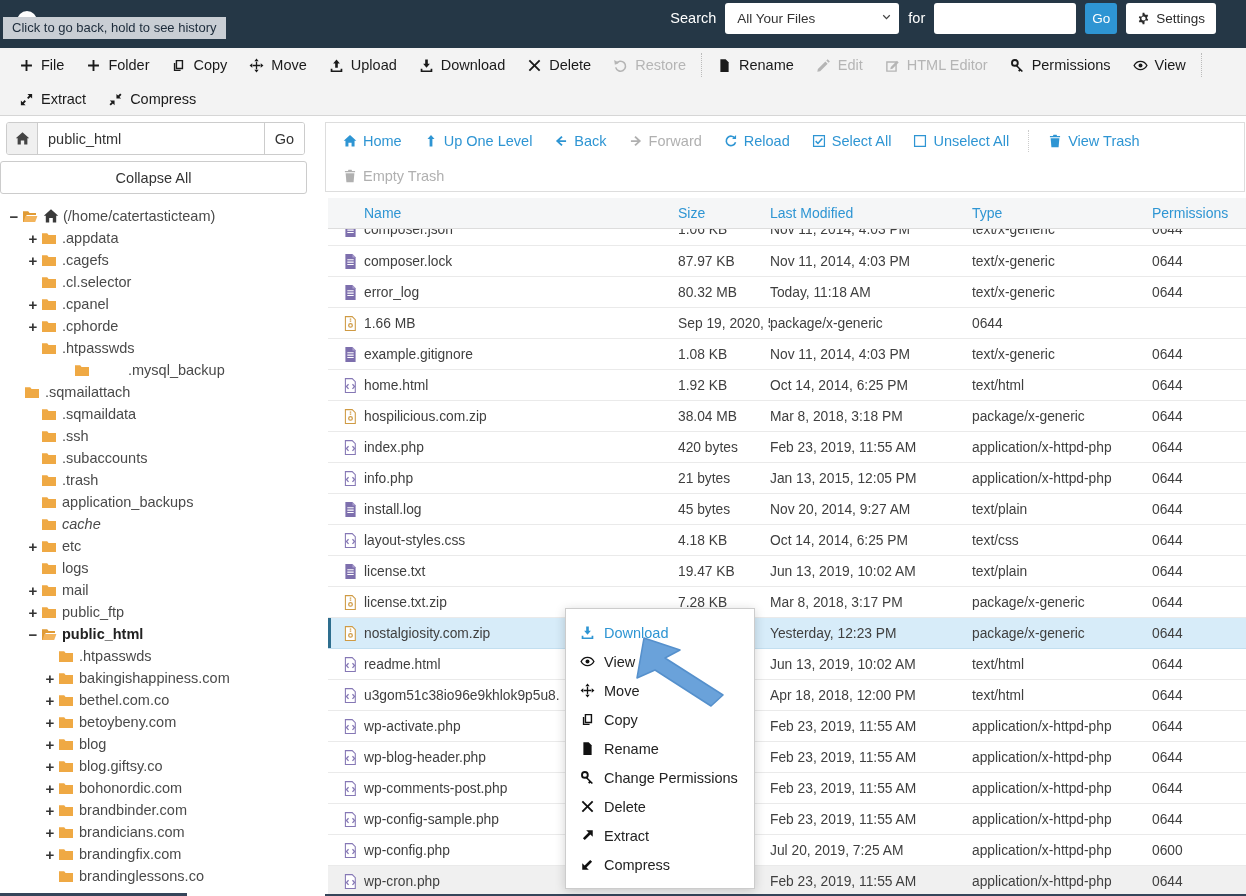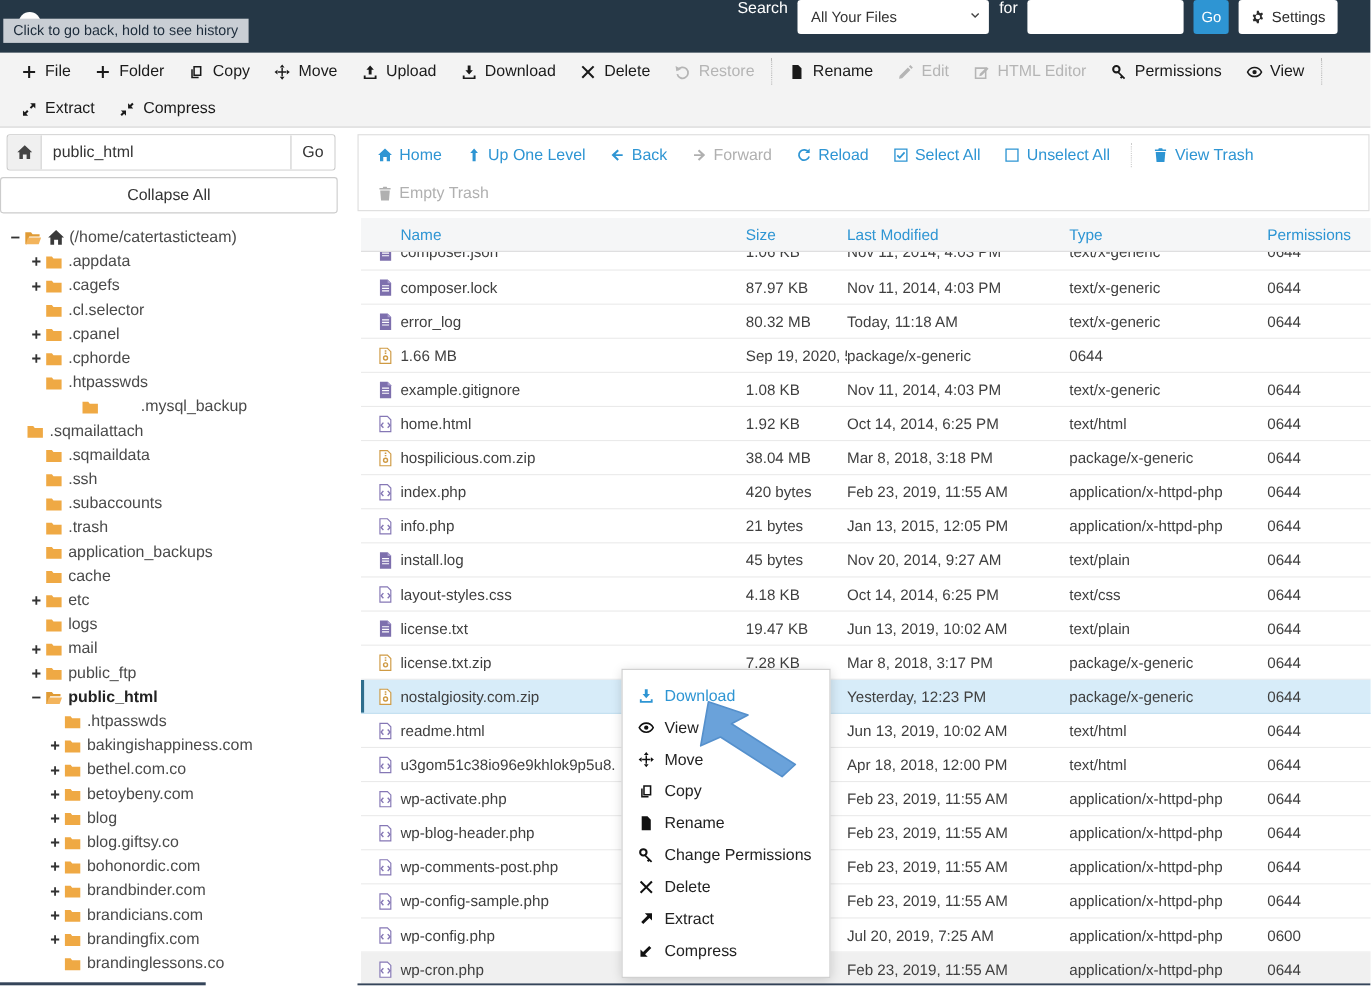--- a/index.html
+++ b/index.html
@@ -7,21 +7,21 @@
   body { position:relative; overflow:hidden; background:#fff;
          font-family:"Liberation Sans", sans-serif; color:#333; }
   .icon { display:inline-flex; align-items:center; justify-content:center; }
   .icon svg { width:15px; height:15px; fill:currentColor; }
 
   
   .topbar { position:absolute; left:0; top:0; width:1246px; height:48px; background:#253746; }
   .logo { position:absolute; left:17px; top:11px; width:20px; height:20px; border-radius:50%; background:#fdfdfd; }
   .tooltip { position:absolute; left:3px; top:17px; background:#c9ced4; color:#1c2b3a;
              font-size:13px; padding:3px 9px 4px; white-space:nowrap; z-index:3; }
-  .search-group { position:absolute; right:30px; top:0; height:36px; display:flex; gap:9px; }
+  .search-group { position:absolute; right:30px; top:0; height:36px; display:flex; align-items:center; gap:9px; }
   .search-label,.for-label { color:#fff; font-size:14.5px; }
   .select-wrap { position:relative; width:174px; height:31px; background:#fff; border-radius:3px;
                  display:flex; align-items:center; padding:0 24px 0 12px; font-size:13.5px; color:#333; }
   .sel-chev { position:absolute; right:7px; top:9px; color:#444; }
   .sel-chev svg { width:11px; height:11px; }
   .search-input { width:142px; height:31px; border:none; border-radius:3px; font-size:13.5px; padding:0 8px;
                   font-family:"Liberation Sans", sans-serif; }
   .go-btn { width:32px; height:31px; border:none; border-radius:3px; background:#2e95d3; color:#fff;
             font-size:13.5px; cursor:pointer; font-family:"Liberation Sans", sans-serif; }
   .settings-btn { height:31px; border:none; border-radius:3px; background:#fff; color:#2b2b2b;
@@ -400,21 +400,21 @@
     </div>
     <div class="tree-row" style="padding-left: 25px;">
       <span class="expander"></span>
       <span class="icon">
         <svg viewBox="0 0 16 16">
           <path fill="#efa944" d="M1 3.2h5.2l1.4 1.8H15v9H1z"></path>
         </svg>
       </span>
       <span class="tree-label">application_backups</span>
     </div>
-    <div class="tree-row" style="padding-left: 25px;">
+    <div class="tree-row" style="padding-left: 25px; font-style: italic;">
       <span class="expander"></span>
       <span class="icon">
         <svg viewBox="0 0 16 16">
           <path fill="#efa944" d="M1 3.2h5.2l1.4 1.8H15v9H1z"></path>
         </svg>
       </span>
       <span class="tree-label">cache</span>
     </div>
     <div class="tree-row" style="padding-left: 25px;">
       <span class="expander">+</span>

